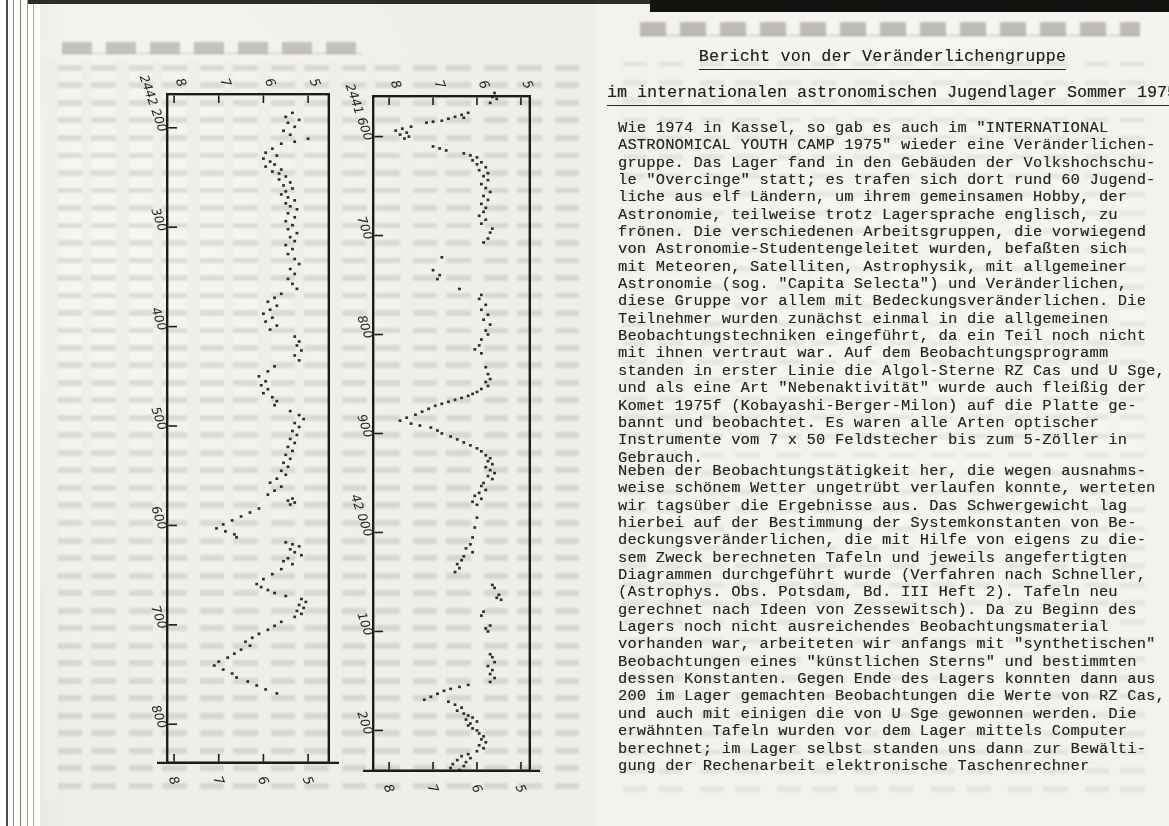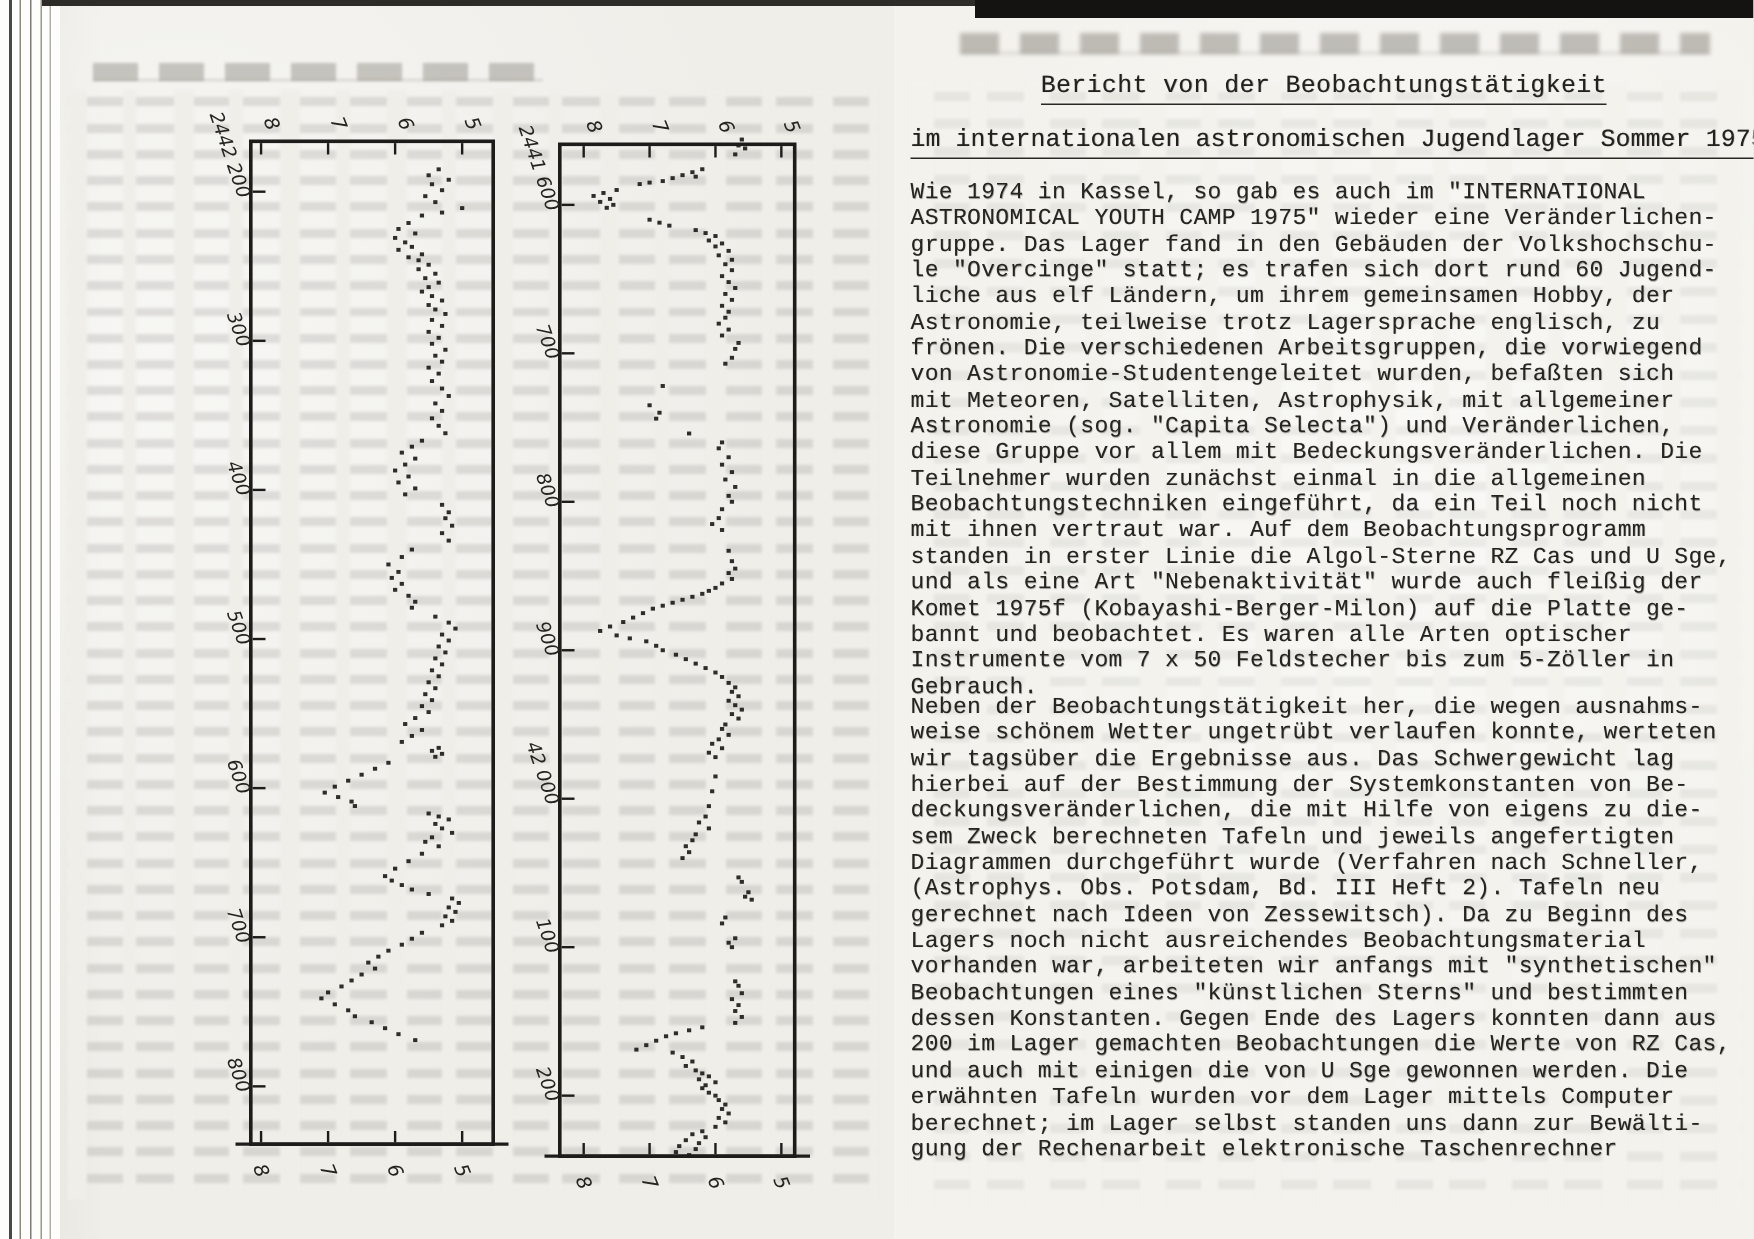--- a/index.html
+++ b/index.html
@@ -58,21 +58,21 @@
   .title2{position:absolute;left:11px;top:83px;width:562px;
     font-size:16.5px;letter-spacing:.1px;color:#23211e;white-space:nowrap;
     text-shadow:.4px .4px .5px rgba(35,33,30,.45);
     border-bottom:0;}
   .title2 span{border-bottom:1.8px solid #2a2825;padding-bottom:3px;}
   .para{position:absolute;left:11px;width:562px;color:#262420;
     font-size:15.3px;line-height:17.35px;letter-spacing:.25px;white-space:pre;
     text-shadow:.35px .35px .45px rgba(38,36,32,.42);}
   .p1{top:120px;}
   .p2{top:463px;}
-  .tline{height:17.35px;}
+  .tline{height:17.35px;margin-left:11px;}
 </style>
 </head>
 <body>
 
 <div class="scan">
 
   <div class="page page-left">
     <div class="ghost-header-left"></div>
     <div class="bleed" style="left:45px;top:60px;width:540px;height:740px;"></div>
     <div class="chart" style="left:166px;top:93px;width:164px;height:671px;">
@@ -479,21 +479,21 @@
           <rect x="86.00607734806627" y="673.7204678362574" width="2.8" height="2.6" fill="#1d1c1a" fill-opacity="0.92"></rect>
         </svg>
       </div>
   </div>
 
   <div class="page page-right">
     <div class="bleed bleed-right" style="left:10px;top:55px;width:555px;height:750px;"></div>
     <div class="ghost-header"></div>
 
     <div class="title1">
-      <span>Bericht von der Beobachtungstätigkeit</span>
+      <span>Bericht von der Veränderlichengruppe</span>
     </div>
     <div class="title2">
       <span>im internationalen astronomischen Jugendlager Sommer 1975</span>
     </div>
 
     <div class="para p1"><div class="tline">Wie 1974 in Kassel, so gab es auch im "INTERNATIONAL</div><div class="tline">ASTRONOMICAL YOUTH CAMP 1975" wieder eine Veränderlichen-</div><div class="tline">gruppe. Das Lager fand in den Gebäuden der Volkshochschu-</div><div class="tline">le "Overcinge" statt; es trafen sich dort rund 60 Jugend-</div><div class="tline">liche aus elf Ländern, um ihrem gemeinsamen Hobby, der</div><div class="tline">Astronomie, teilweise trotz Lagersprache englisch, zu</div><div class="tline">frönen. Die verschiedenen Arbeitsgruppen, die vorwiegend</div><div class="tline">von Astronomie-Studentengeleitet wurden, befaßten sich</div><div class="tline">mit Meteoren, Satelliten, Astrophysik, mit allgemeiner</div><div class="tline">Astronomie (sog. "Capita Selecta") und Veränderlichen,</div><div class="tline">diese Gruppe vor allem mit Bedeckungsveränderlichen. Die</div><div class="tline">Teilnehmer wurden zunächst einmal in die allgemeinen</div><div class="tline">Beobachtungstechniken eingeführt, da ein Teil noch nicht</div><div class="tline">mit ihnen vertraut war. Auf dem Beobachtungsprogramm</div><div class="tline">standen in erster Linie die Algol-Sterne RZ Cas und U Sge,</div><div class="tline">und als eine Art "Nebenaktivität" wurde auch fleißig der</div><div class="tline">Komet 1975f (Kobayashi-Berger-Milon) auf die Platte ge-</div><div class="tline">bannt und beobachtet. Es waren alle Arten optischer</div><div class="tline">Instrumente vom 7 x 50 Feldstecher bis zum 5-Zöller in</div><div class="tline">Gebrauch.</div></div>
     <div class="para p2"><div class="tline">Neben der Beobachtungstätigkeit her, die wegen ausnahms-</div><div class="tline">weise schönem Wetter ungetrübt verlaufen konnte, werteten</div><div class="tline">wir tagsüber die Ergebnisse aus. Das Schwergewicht lag</div><div class="tline">hierbei auf der Bestimmung der Systemkonstanten von Be-</div><div class="tline">deckungsveränderlichen, die mit Hilfe von eigens zu die-</div><div class="tline">sem Zweck berechneten Tafeln und jeweils angefertigten</div><div class="tline">Diagrammen durchgeführt wurde (Verfahren nach Schneller,</div><div class="tline">(Astrophys. Obs. Potsdam, Bd. III Heft 2). Tafeln neu</div><div class="tline">gerechnet nach Ideen von Zessewitsch). Da zu Beginn des</div><div class="tline">Lagers noch nicht ausreichendes Beobachtungsmaterial</div><div class="tline">vorhanden war, arbeiteten wir anfangs mit "synthetischen"</div><div class="tline">Beobachtungen eines "künstlichen Sterns" und bestimmten</div><div class="tline">dessen Konstanten. Gegen Ende des Lagers konnten dann aus</div><div class="tline">200 im Lager gemachten Beobachtungen die Werte von RZ Cas,</div><div class="tline">und auch mit einigen die von U Sge gewonnen werden. Die</div><div class="tline">erwähnten Tafeln wurden vor dem Lager mittels Computer</div><div class="tline">berechnet; im Lager selbst standen uns dann zur Bewälti-</div><div class="tline">gung der Rechenarbeit elektronische Taschenrechner</div></div>
   </div>
 
   <div class="edge-strip"></div>

